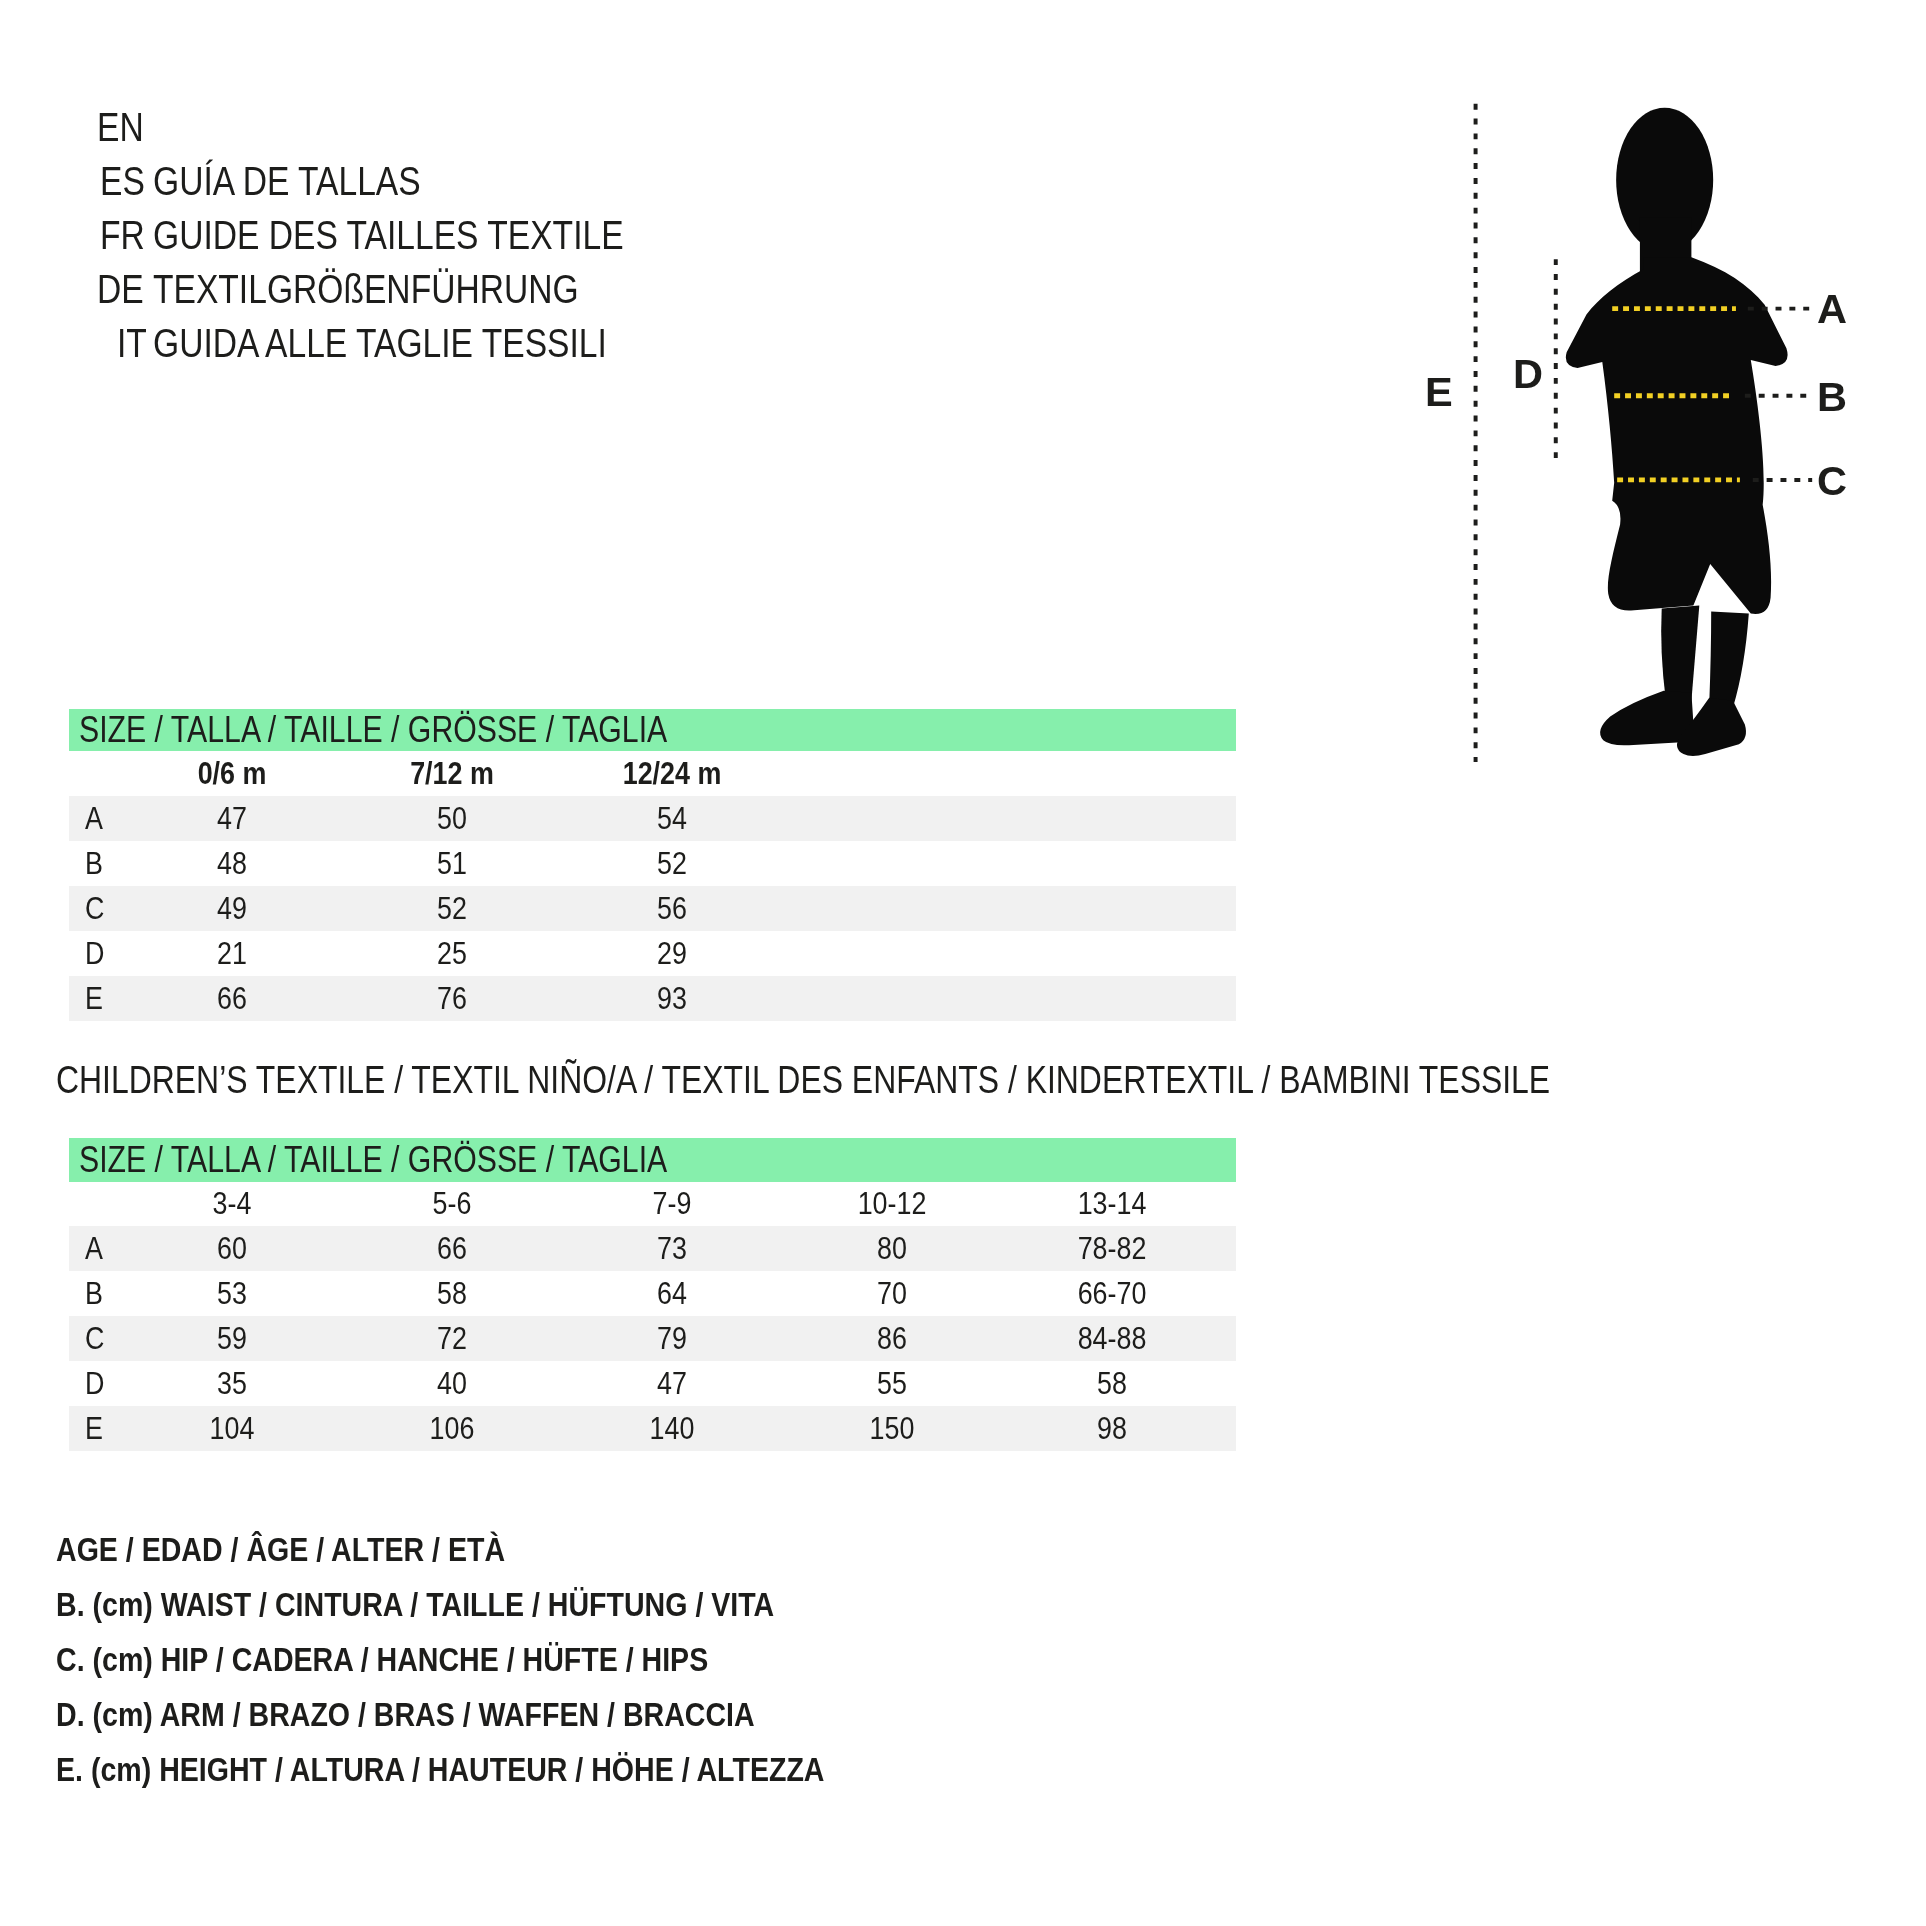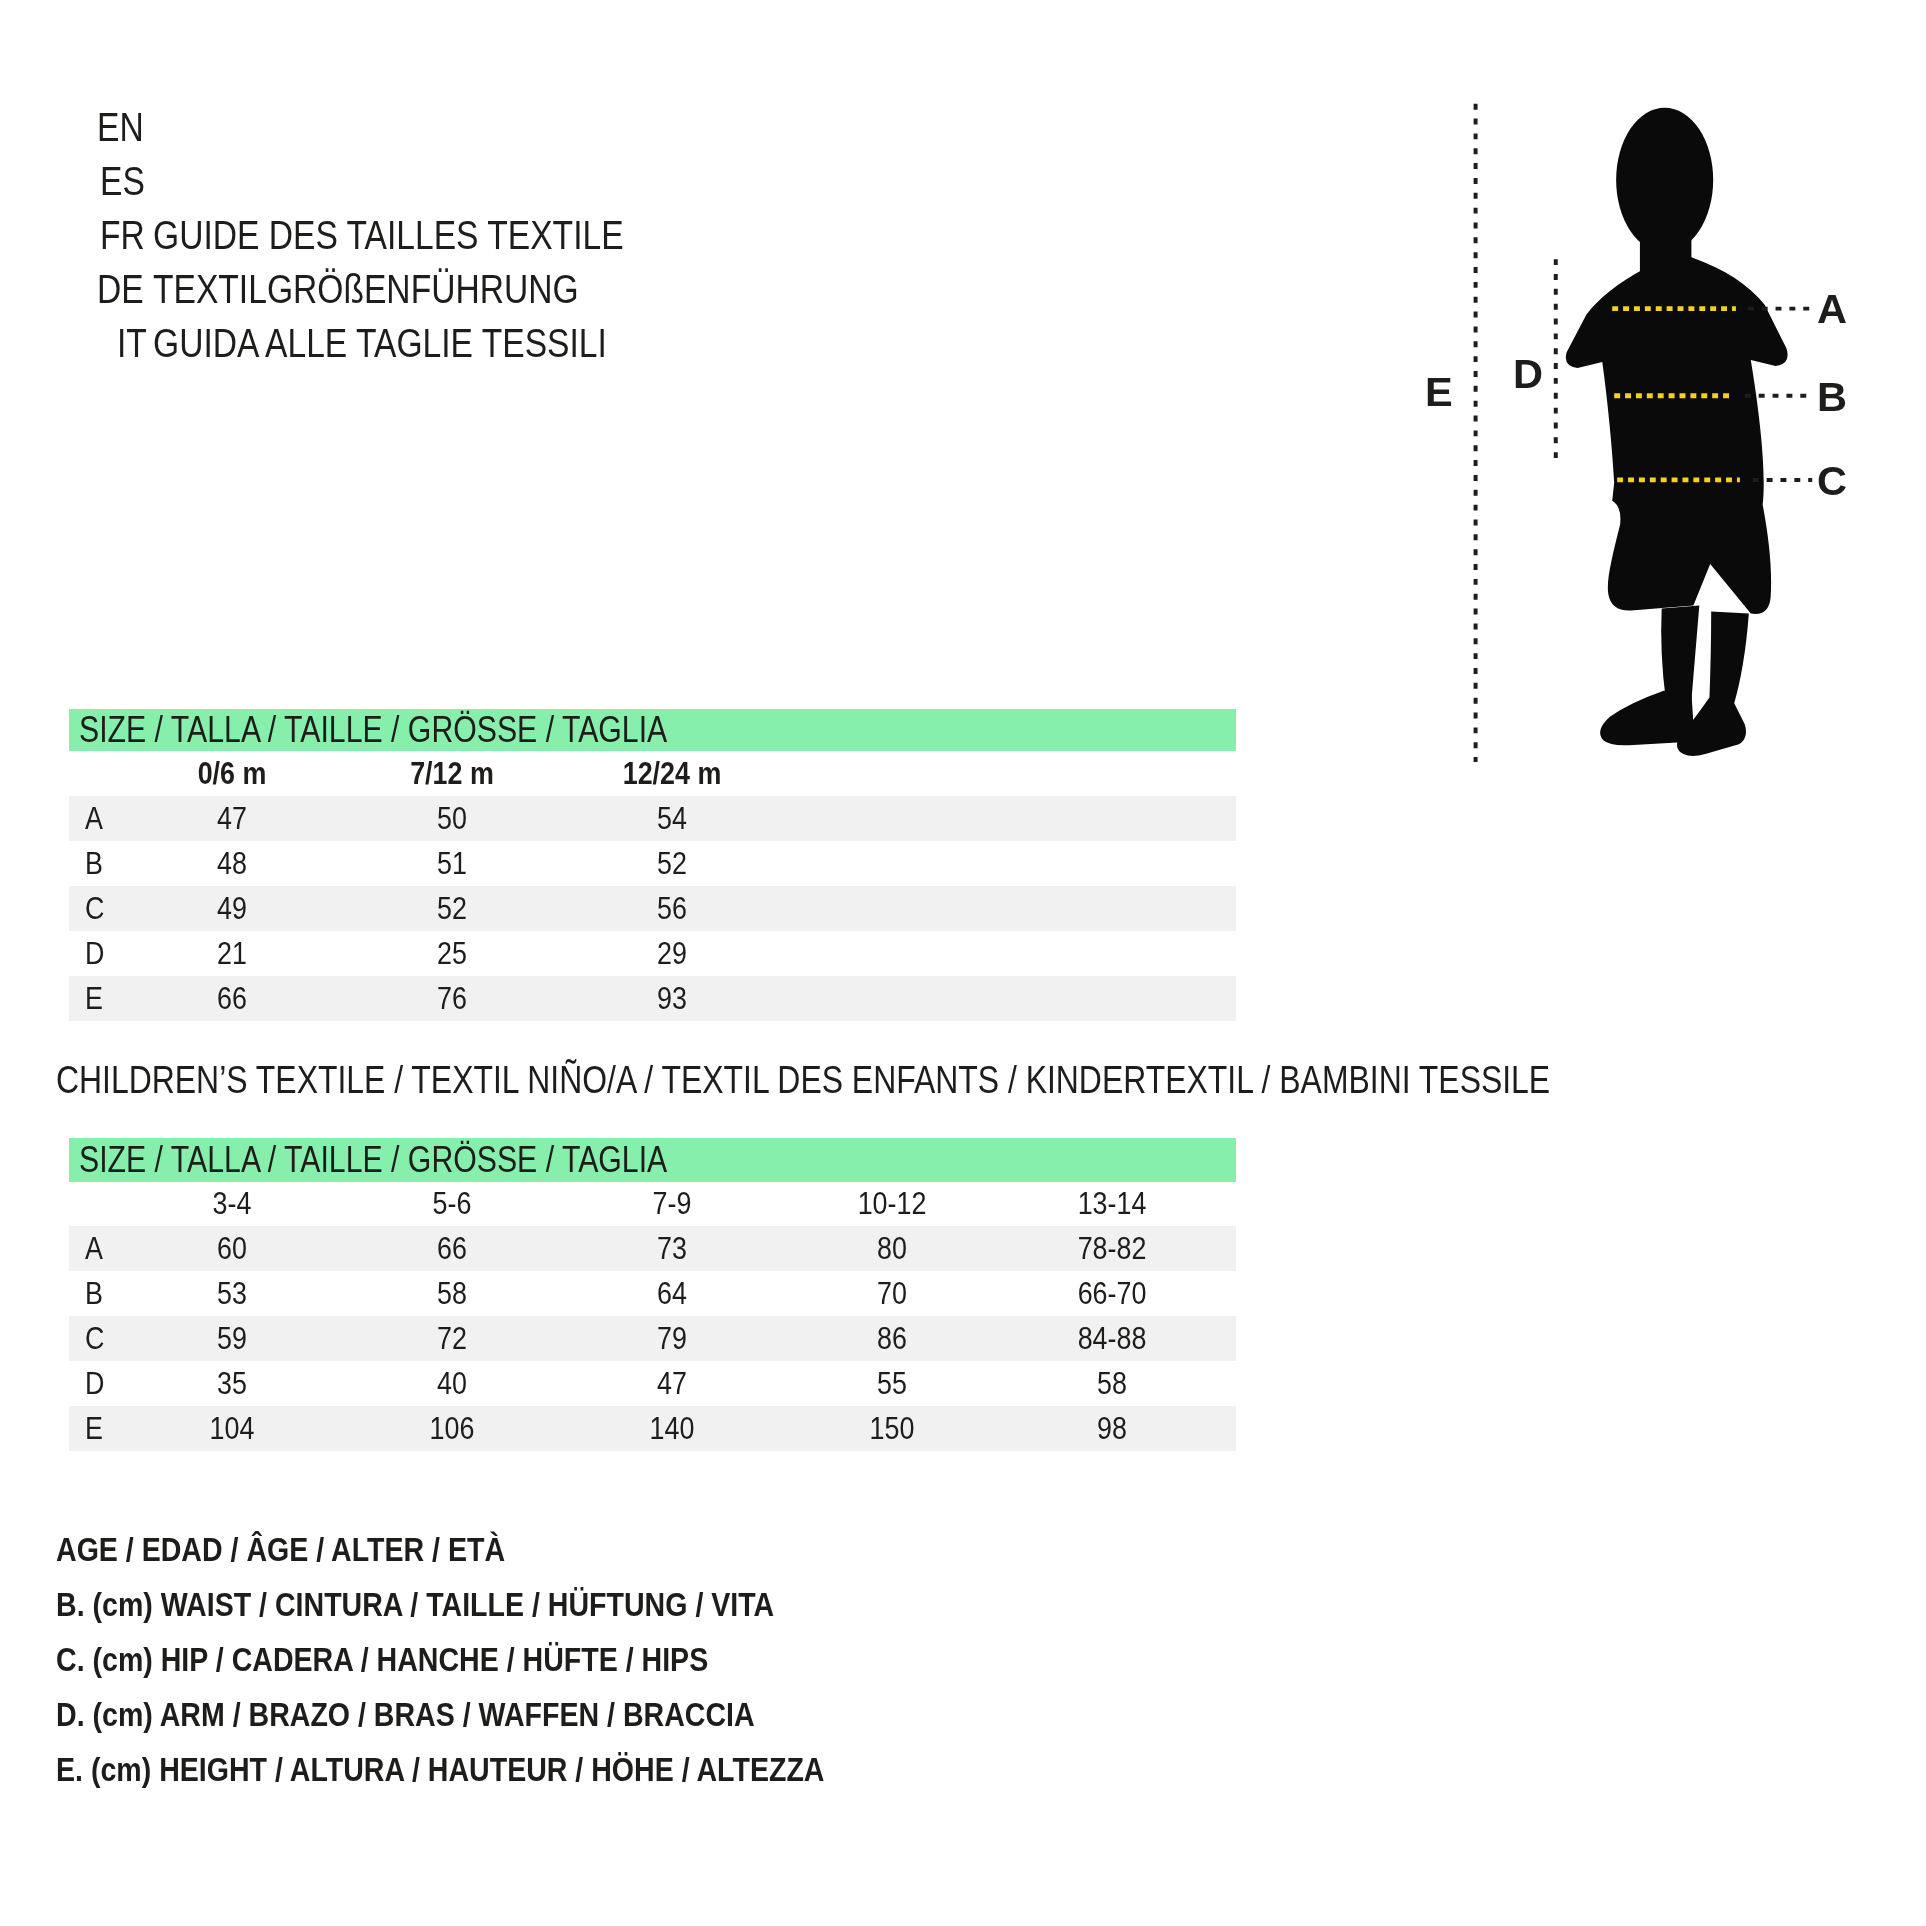--- a/index.html
+++ b/index.html
@@ -40,20 +40,21 @@
 <body>
 
 <div class="page">
 
   <div class="abs" style="left:72px;top:100px;">
     <div class="lang-row">
       <span class="lang-code"><span class="cx">EN</span></span>
     </div>
     <div class="lang-row">
       <span class="lang-code"><span class="cx">ES</span></span>
+      <span><span class="cx">GUÍA DE TALLAS</span></span>
     </div>
     <div class="lang-row">
       <span class="lang-code"><span class="cx">FR</span></span>
       <span><span class="cx">GUIDE DES TAILLES TEXTILE</span></span>
     </div>
     <div class="lang-row">
       <span class="lang-code"><span class="cx">DE</span></span>
       <span><span class="cx">TEXTILGRÖßENFÜHRUNG</span></span>
     </div>
     <div class="lang-row">

